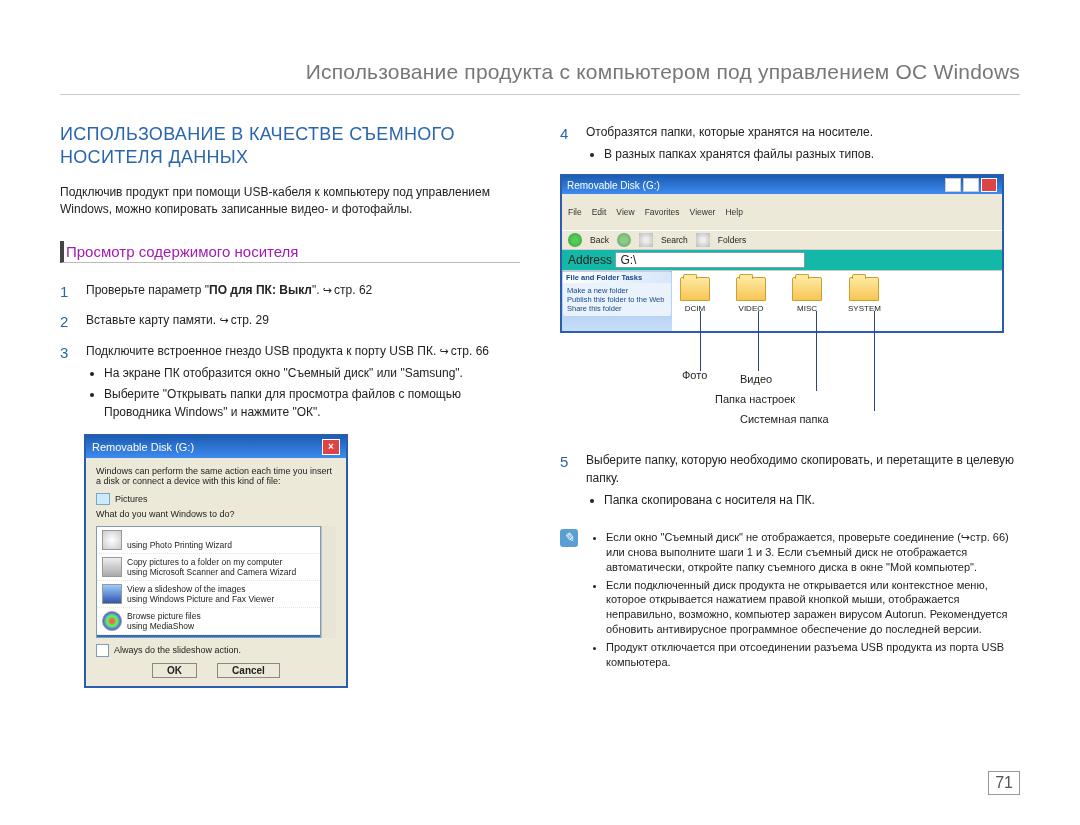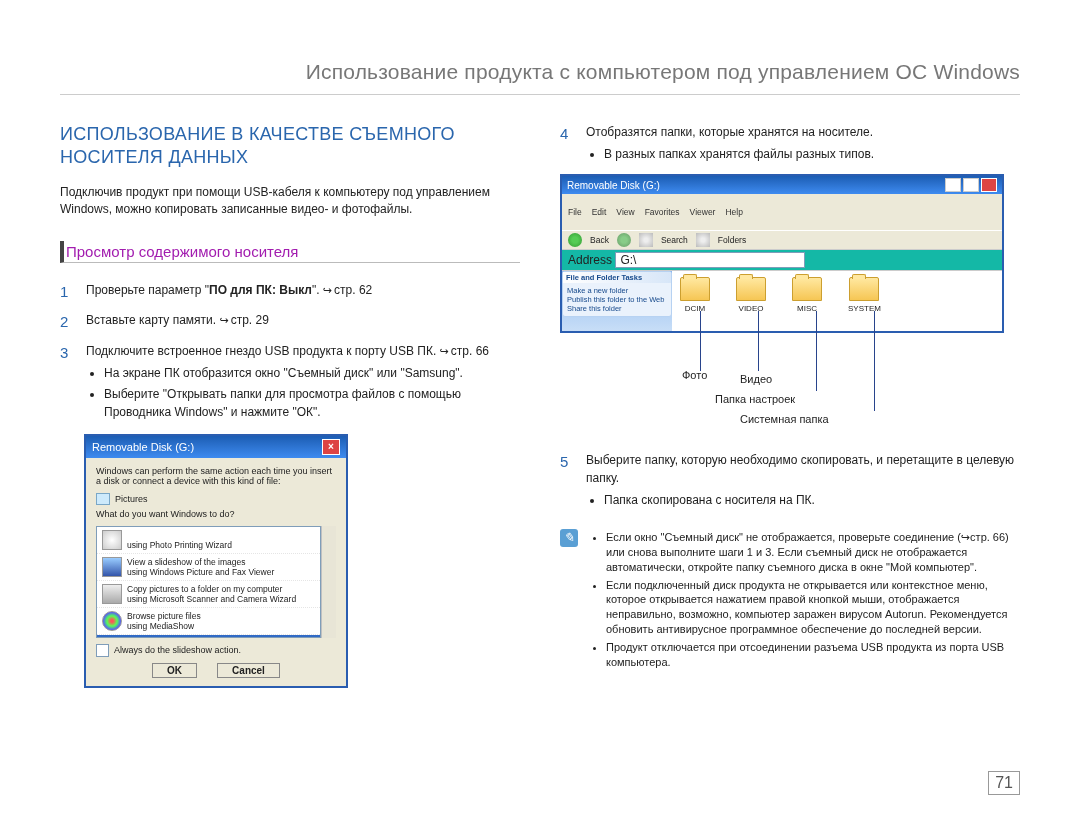--- a/index.html
+++ b/index.html
@@ -424,31 +424,31 @@
           <div class="xp-text">What do you want Windows to do?</div>
           <div class="xp-list-wrap">
             <div class="xp-list xp-list-inner">
               <div class="xp-list-item">
                 <div class="li-icon printer"></div>
                 <div>
                     <div>using Photo Printing Wizard</div>
                   </div>
               </div>
               <div class="xp-list-item">
+                <div class="li-icon scanner"></div>
+                <div>
+                    <div>Copy pictures to a folder on my computer</div>
+                    <div>using Microsoft Scanner and Camera Wizard</div>
+                  </div>
+              </div>
+              <div class="xp-list-item">
                 <div class="li-icon screen"></div>
                 <div>
                     <div>View a slideshow of the images</div>
                     <div>using Windows Picture and Fax Viewer</div>
-                  </div>
-              </div>
-              <div class="xp-list-item">
-                <div class="li-icon scanner"></div>
-                <div>
-                    <div>Copy pictures to a folder on my computer</div>
-                    <div>using Microsoft Scanner and Camera Wizard</div>
                   </div>
               </div>
               <div class="xp-list-item">
                 <div class="li-icon disc"></div>
                 <div>
                     <div>Browse picture files</div>
                     <div>using MediaShow</div>
                   </div>
               </div>
               <div class="xp-list-item selected">

